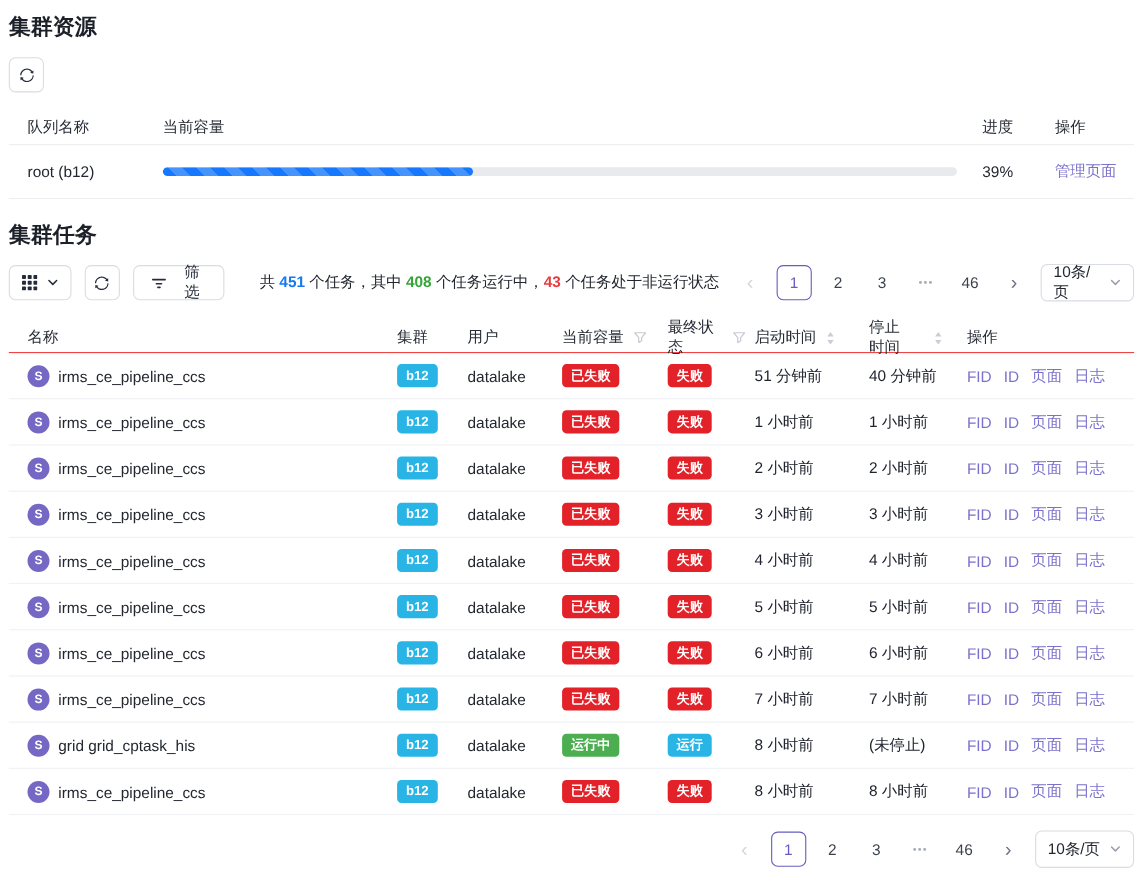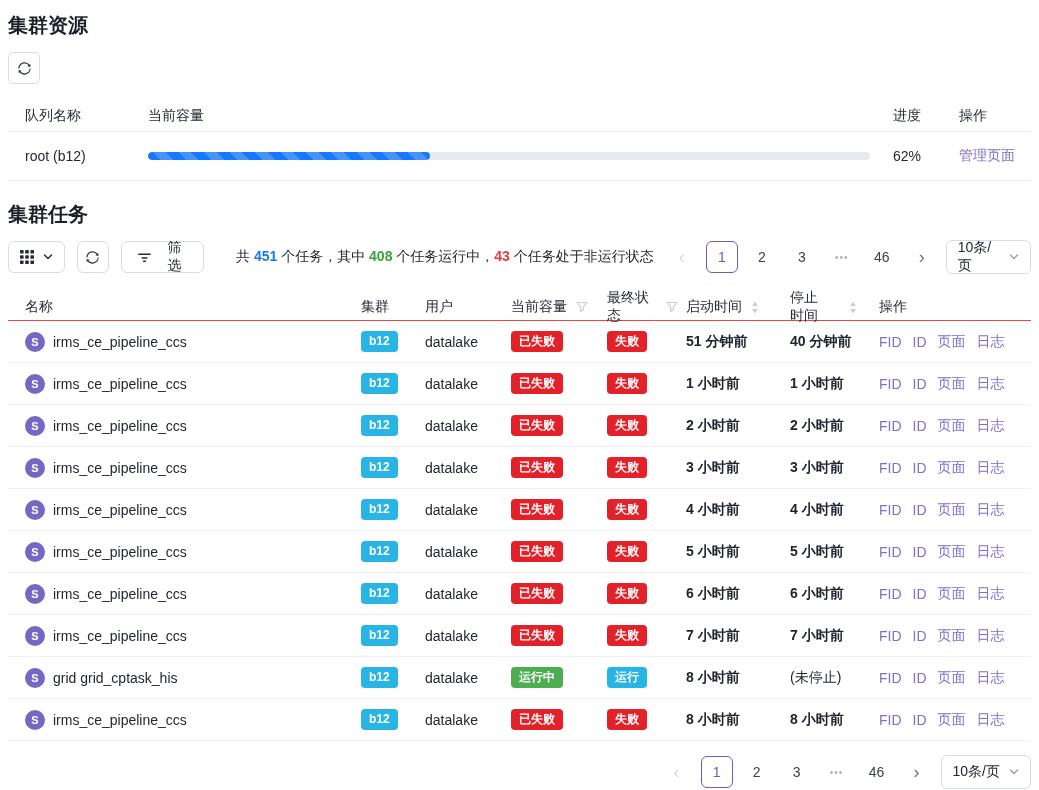--- a/index.html
+++ b/index.html
@@ -70,21 +70,21 @@
   .name-cell{display:flex;align-items:center;gap:8px;}
   .avatar{
     width:20px;height:20px;border-radius:50%;background:#7568c5;color:#fff;
     display:inline-flex;align-items:center;justify-content:center;
     font-size:11px;font-weight:600;flex:0 0 20px;
   }
   .badge{
     display:inline-block;padding:3px 8px;border-radius:4px;color:#fff;
     font-size:12px;font-weight:700;line-height:1.2;
   }
-  .time{font-weight:700;color:#20242e;}
+  .time{font-weight:400;color:#20242e;}
   .time.plain{font-weight:400;}
   .row-actions{display:flex;align-items:center;gap:11px;}
   .tfoot{display:flex;justify-content:flex-end;align-items:center;gap:8px;margin-top:14px;}
   .hicon{display:inline-flex;cursor:pointer;}
 </style>
 </head>
 <body>
 
 <div class="page">
 
@@ -106,21 +106,21 @@
       <div class="c3">进度</div>
       <div class="c4">操作</div>
     </div>
     <div class="qgrid qrow">
       <div class="c1">root (b12)</div>
       <div class="c2">
         <div class="track">
           <div class="fill" style="width: 39%;"></div>
         </div>
       </div>
-      <div class="c3">62%</div>
+      <div class="c3">39%</div>
       <div class="c4"><a class="action-link">管理页面</a></div>
     </div>
   </div>
 
   
   <h2 class="section-title mt24">集群任务</h2>
 
   <div class="toolbar mt18">
     <button class="btn grid-btn">
       <span>

